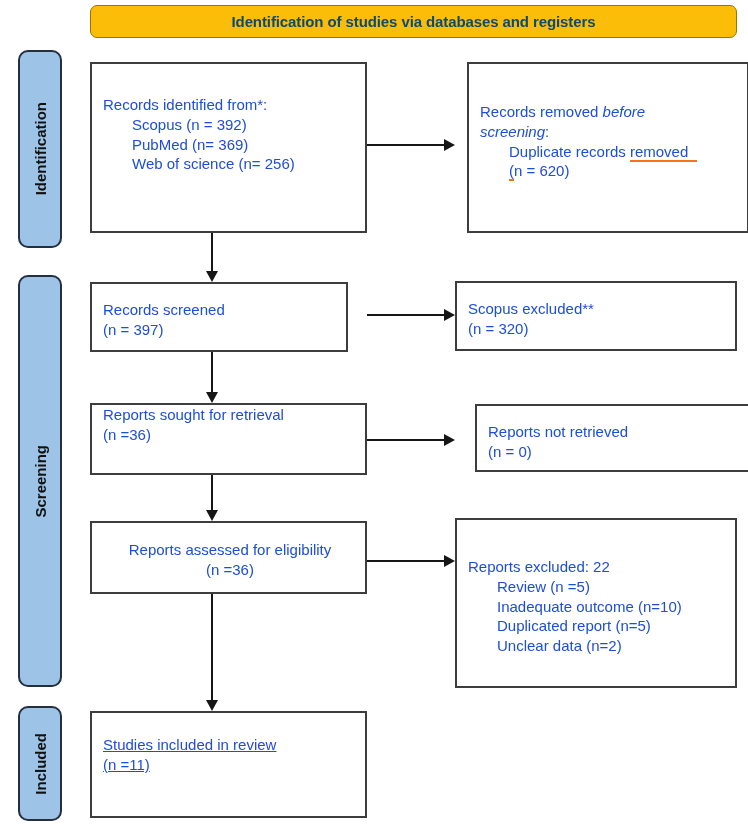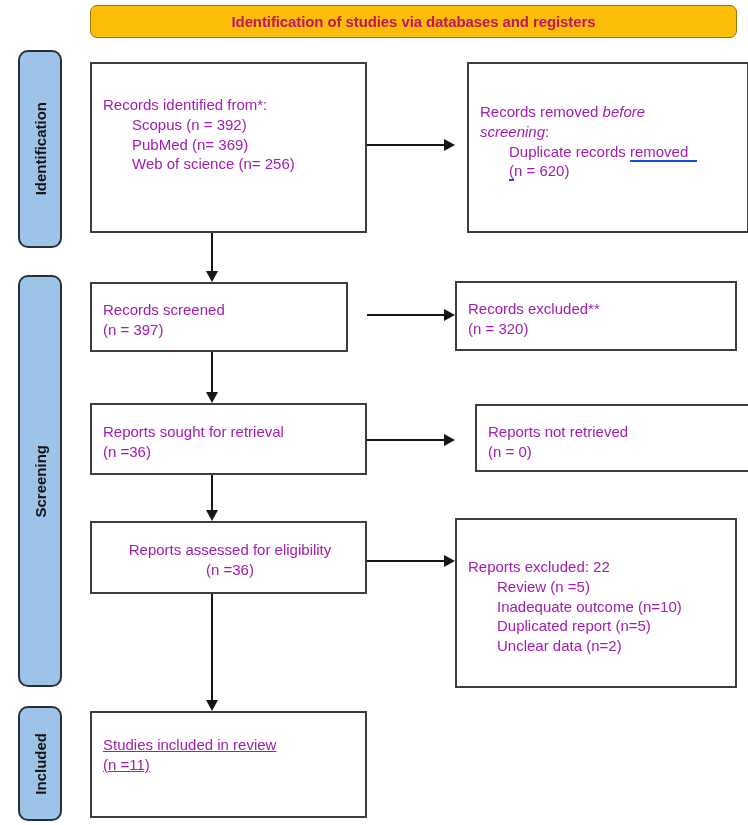--- a/index.html
+++ b/index.html
@@ -5,42 +5,42 @@
   html,body{margin:0;padding:0;background:#ffffff;}
   .canvas{
     position:relative;width:748px;height:825px;background:#ffffff;
     font-family:"Liberation Sans", sans-serif;color:#141414;overflow:hidden;
   }
   
   .banner{
     position:absolute;left:90px;top:5px;width:647px;height:33px;
     background:#FBBD08;border:1px solid #9c7400;border-radius:7px;
     display:flex;align-items:center;justify-content:center;
-    font-weight:bold;font-size:15px;letter-spacing:-0.1px;color:#be185d;
+    font-weight:bold;font-size:15px;letter-spacing:-0.1px;color:#0c4a6e;
     box-sizing:border-box;
   }
   
   .stage{
     position:absolute;left:18px;width:44px;background:#9DC3E6;
     border:2px solid #24303f;border-radius:10px;box-sizing:border-box;
     display:flex;align-items:center;justify-content:center;
   }
   .stage span{
     writing-mode:vertical-rl;transform:rotate(180deg);
     font-weight:bold;font-size:15px;color:#111;white-space:nowrap;
   }
   
   .fbox{
     position:absolute;background:#ffffff;border:2px solid #3d3d3d;
-    box-sizing:border-box;font-size:15px;line-height:1.32;color:#a21caf;
+    box-sizing:border-box;font-size:15px;line-height:1.32;color:#1d4ed8;
     padding-left:11px;padding-right:8px;
   }
   .ind{padding-left:29px;}
   .i{font-style:italic;}
-  .u{border-bottom:2px solid #1d4ed8;}
+  .u{border-bottom:2px solid #f97316;}
   .u-ext{padding-right:9px;}
   
   .harrow{position:absolute;height:0;border-top:2px solid #161616;}
   .harrow::after{
     content:"";position:absolute;right:-11px;top:-7px;width:0;height:0;
     border-top:6px solid transparent;border-bottom:6px solid transparent;
     border-left:11px solid #161616;
   }
   .varrow{position:absolute;width:0;border-left:2px solid #161616;}
   .varrow::after{
@@ -83,25 +83,25 @@
       <span>Duplicate records </span><span class="u u-ext">removed</span><br>
       <span class="u">(</span><span>n = 620)</span>
     </div>
   </div>
 
   <div class="fbox" style="left:90px;top:282px;width:258px;height:70px;padding-top:16px;">
     <div>Records screened</div>
     <div>(n = 397)</div>
   </div>
   <div class="fbox" style="left:455px;top:281px;width:282px;height:70px;padding-top:16px;">
-    <div>Records excluded**</div>
+    <div>Scopus excluded**</div>
     <div>(n = 320)</div>
   </div>
 
-  <div class="fbox" style="left:90px;top:403px;width:277px;height:72px;padding-top:17px;">
+  <div class="fbox" style="left:90px;top:403px;width:277px;height:72px;">
     <div>Reports sought for retrieval</div>
     <div>(n =36)</div>
   </div>
   <div class="fbox" style="left:455px;top:404px;width:282px;height:68px;padding-top:16px;margin-left:20px;">
     <div>Reports not retrieved</div>
     <div>(n = 0)</div>
   </div>
 
   <div class="fbox" style="left:90px;top:521px;width:277px;height:73px;padding-top:17px;text-align:center;">
     <div>Reports assessed for eligibility</div>

